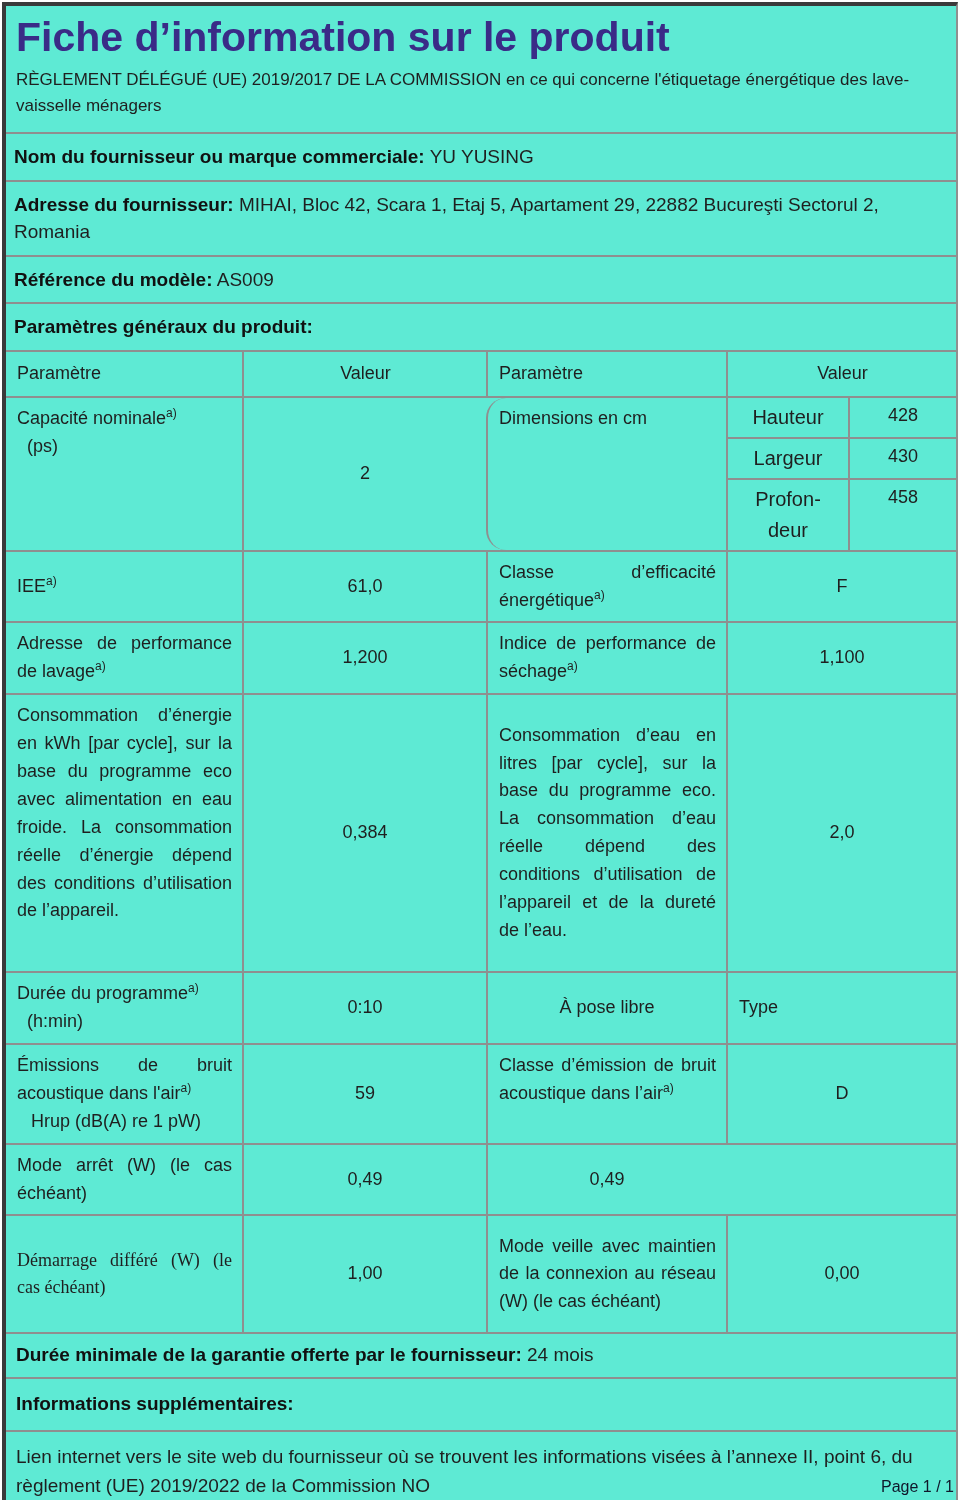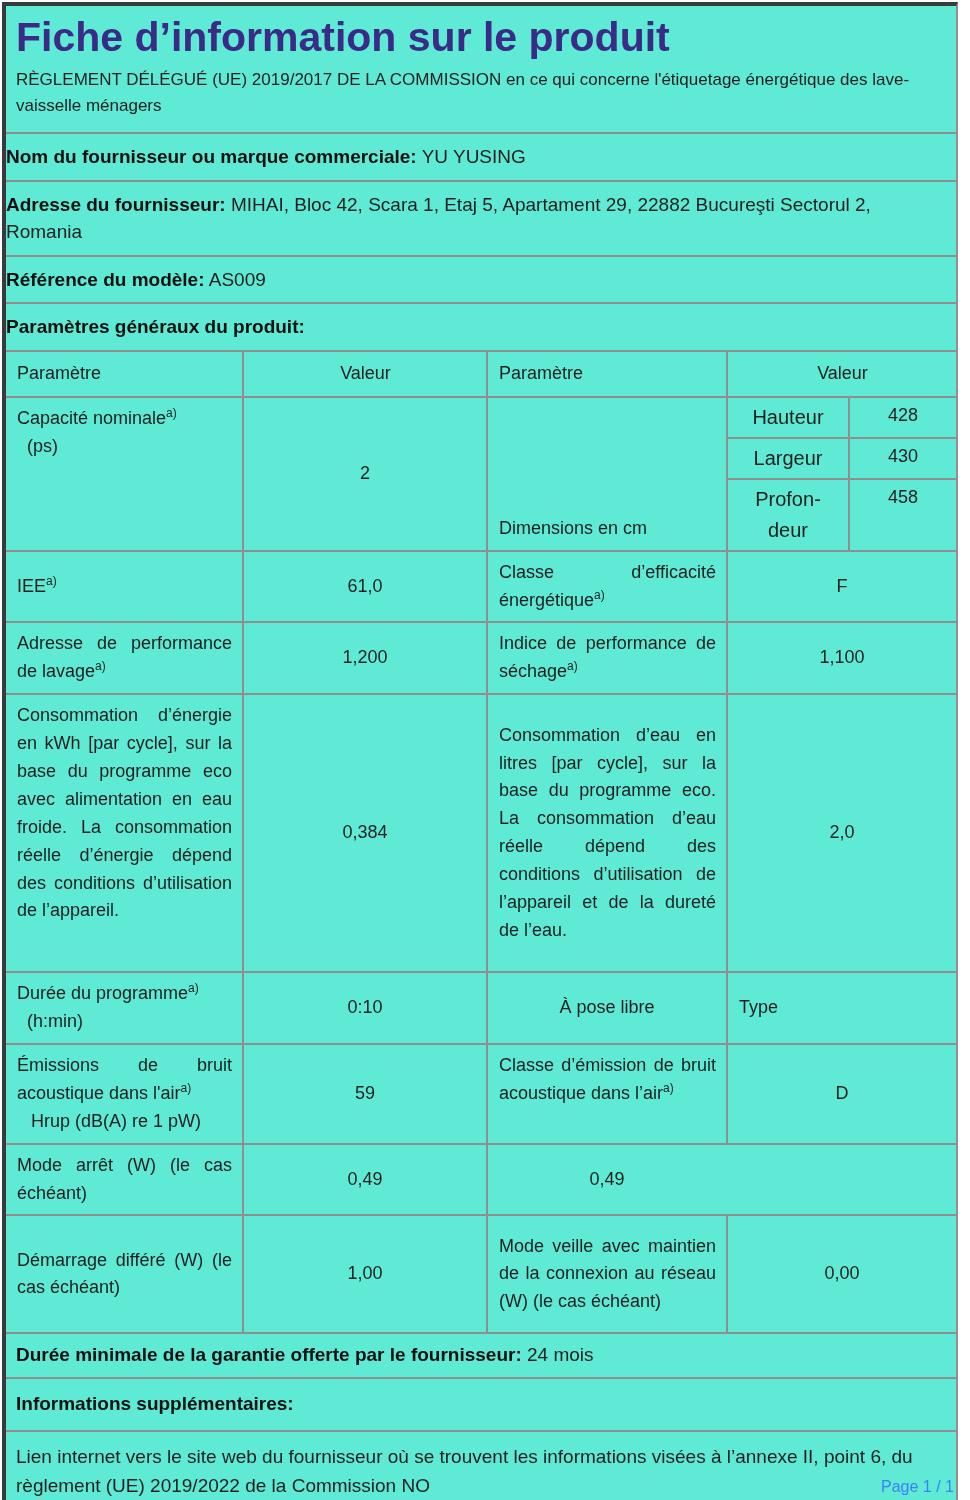--- a/index.html
+++ b/index.html
@@ -14,21 +14,21 @@
     border-top:4px solid #3a3a3a;
     border-left:4px solid #3a3a3a;
     background:#5eead4;
   }
   .block{border-bottom:2px solid #8f8f8f;}
   .title-block{padding:8px 12px 2px 10px;border-bottom:none;}
   .page-title{
     font-size:41px;font-weight:bold;color:#3a2b87;letter-spacing:0px;
   }
   .regulation{padding:4px 12px 14px 10px;font-size:17px;line-height:1.5;border-bottom:2px solid #8f8f8f;}
-  .kv-row{padding:9px 12px 9px 0;font-size:19px;line-height:1.45;}
+  .kv-row{padding:9px 12px 9px 8px;font-size:19px;line-height:1.45;}
   .b{font-weight:bold;color:#111;}
   .kv-val{font-weight:normal;}
   
   .trow{display:grid;grid-template-columns:236px 244px 240px 1fr;border-bottom:2px solid #8f8f8f;}
   .cell{padding:7px 10px 7px 11px;font-size:18px;line-height:1.55;}
   .cell + .cell{border-left:2px solid #8f8f8f;}
   .label-cell{text-align:justify;}
   .value-cell{display:flex;align-items:center;justify-content:center;text-align:center;padding:4px 6px;}
   .hdr .cell{padding-top:8px;padding-bottom:8px;}
   .hdr-val{text-align:center;}
@@ -46,21 +46,21 @@
   
   .dims-cell{padding:0;display:flex;flex-direction:column;}
   .dim-row{display:grid;grid-template-columns:120px 1fr;border-bottom:2px solid #8f8f8f;flex:0 0 auto;}
   .dim-row:last-child{border-bottom:none;flex:1 1 auto;}
   .dim-label{padding:4px 13px;font-size:20px;line-height:1.55;text-align:center;}
   .dim-value{border-left:2px solid #8f8f8f;padding:4px 8px;font-size:18px;line-height:1.55;text-align:center;}
   .full-row{padding:8px 12px 8px 10px;font-size:19px;line-height:1.4;}
   .lien-row{border-bottom:none;font-size:19px;line-height:1.55;padding:10px 12px 12px 10px;}
   .footnote{margin:10px 0 0 12px;font-size:17px;color:#222;}
   .footnote sup{font-size:12px;}
-  .page-num{position:absolute;right:16px;bottom:4px;font-size:16px;color:#3b82f6;}
+  .page-num{position:absolute;right:16px;bottom:4px;font-size:16px;color:#0f172a;}
 </style>
 </head>
 <body>
 
 <div class="sheet">
 
   <div class="title-block">
     <span class="page-title" style="color: rgb(58, 43, 135);">Fiche d’information sur le produit</span>
   </div>
 
@@ -91,21 +91,21 @@
     <div class="cell">Paramètre</div>
     <div class="cell hdr-val">Valeur</div>
   </div>
 
   <div class="trow r1">
     <div class="cell label-cell">
       <span>Capacité nominale</span><sup>a)</sup>
       <span class="post-block">(ps)</span>
     </div>
     <div class="cell value-cell">2</div>
-    <div class="cell label-cell" style="display:flex;align-items:flex-end;text-align:left;">
+    <div class="cell label-cell" style="display:flex;align-items:flex-start;text-align:left;border-radius:20px;">
       <span>Dimensions en cm</span>
     </div>
     <div class="cell dims-cell">
       <div class="dim-row">
         <div class="dim-label">Hauteur</div>
         <div class="dim-value">428</div>
       </div>
       <div class="dim-row">
         <div class="dim-label">Largeur</div>
         <div class="dim-value">430</div>
@@ -174,21 +174,21 @@
 
   <div class="trow r7">
     <div class="cell label-cell" style="display:flex;align-items:center;">
       <span style="text-align:justify;">Mode arrêt (W) (le cas échéant)</span>
     </div>
     <div class="cell value-cell">0,49</div>
     <div class="cell value-cell">0,49</div>
   </div>
 
   <div class="trow r8">
-    <div class="cell label-cell" style="display:flex;align-items:center;">
+    <div class="cell label-cell" style="display:flex;align-items:center;font-family:Liberation Serif, serif;">
       <span style="text-align:justify;">Démarrage différé (W) (le cas échéant)</span>
     </div>
     <div class="cell value-cell">1,00</div>
     <div class="cell label-cell" style="display:flex;align-items:center;">
       <span style="text-align:justify;">Mode veille avec maintien de la connexion au réseau (W) (le cas échéant)</span>
     </div>
     <div class="cell value-cell">0,00</div>
   </div>
 
   <div class="block full-row">

